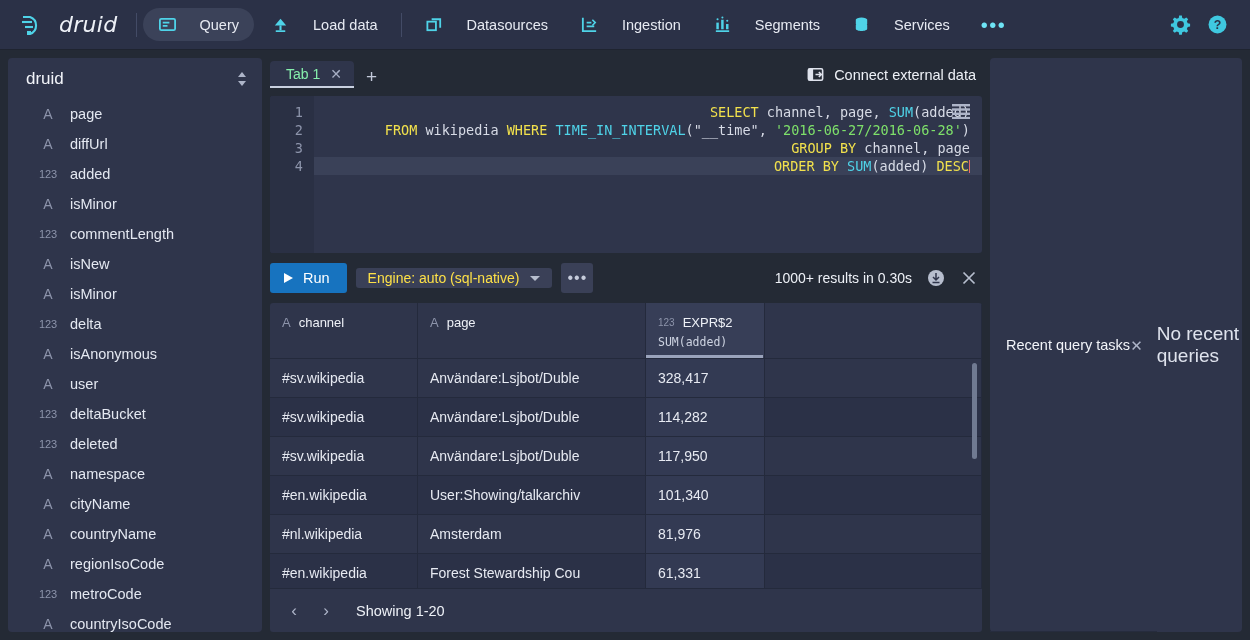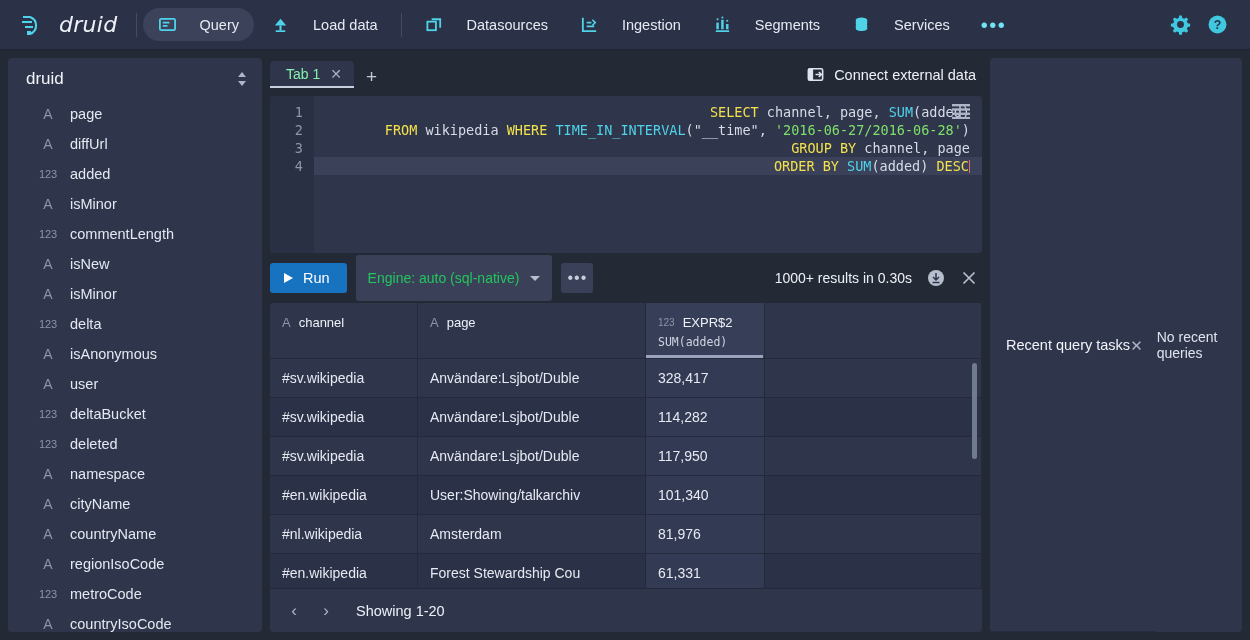--- a/index.html
+++ b/index.html
@@ -96,22 +96,22 @@
   .ed-menu { position: absolute; top: 8px; right: 12px; width: 18px; height: 15px; cursor: pointer; }
 
   .runbar { display: flex; align-items: center; gap: 9px; height: 34px; }
   .run-btn {
     display: flex; align-items: center; gap: 9px;
     background: #1773bf; color: #fff; font-size: 14.5px;
     border: none; border-radius: 3px; height: 30px; padding: 0 17px 0 13px; cursor: pointer;
   }
   .engine {
     display: flex; align-items: center; gap: 11px;
-    background: #3a4057; border-radius: 3px; height: 46px; padding: 0 12px;
-    color: #22c55e; font-size: 14px; cursor: pointer;
+    background: #3a4057; border-radius: 3px; height: 20px; padding: 0 12px;
+    color: #fde047; font-size: 14px; cursor: pointer;
   }
   .chev-d { width: 0; height: 0; border-left: 5px solid transparent; border-right: 5px solid transparent; border-top: 5px solid #b7bece; }
   .dots-btn {
     background: #3a4057; border-radius: 3px; height: 30px; width: 32px;
     display: flex; align-items: center; justify-content: center;
     color: #c6ccdb; font-size: 16px; letter-spacing: 1px; cursor: pointer;
   }
   .res-info { margin-left: auto; display: flex; align-items: center; gap: 15px; padding-right: 4px; }
   .res-text { font-size: 14px; color: #eef1f7; }
   .ic-btn { width: 18px; height: 18px; cursor: pointer; display: block; }
@@ -146,21 +146,21 @@
   .rfoot { height: 44px; display: flex; align-items: center; gap: 4px; padding: 0 10px; border-top: 1px solid #242a3c; }
   .pg-btn { width: 28px; height: 28px; display: flex; align-items: center; justify-content: center; color: #aeb5c9; font-size: 17px; cursor: pointer; }
   .showing { font-size: 14.5px; color: #eef1f7; margin-left: 12px; }
 
   
   .rpanel { width: 252px; flex: 0 0 252px; background: #2f354b; border-radius: 4px; display: flex; flex-direction: row; }
   .rp-head { display: flex; align-items: center; padding: 13px 14px 12px 16px; border-bottom: 1px solid #262c3e; }
   .rp-title { font-size: 14.5px; color: #f2f4f9; }
   .rp-x { margin-left: auto; color: #aeb5c9; font-size: 15px; cursor: pointer; line-height: 1; }
   .rp-body { flex: 1; display: flex; align-items: center; justify-content: center; }
-  .rp-empty { font-size: 14px; color: #dfe3ed; }
+  .rp-empty { font-size: 19px; color: #dfe3ed; }
 </style>
 </head>
 <body>
 
 <div class="app">
 
   <div class="header">
     <div class="logo-wrap">
       <svg class="logo-mark" viewBox="0 0 30 26">
         <path d="M3 5 h7 a9 9 0 0 1 0 17 h-3" fill="none" stroke="#4fd3e8" stroke-width="2.1"></path>

